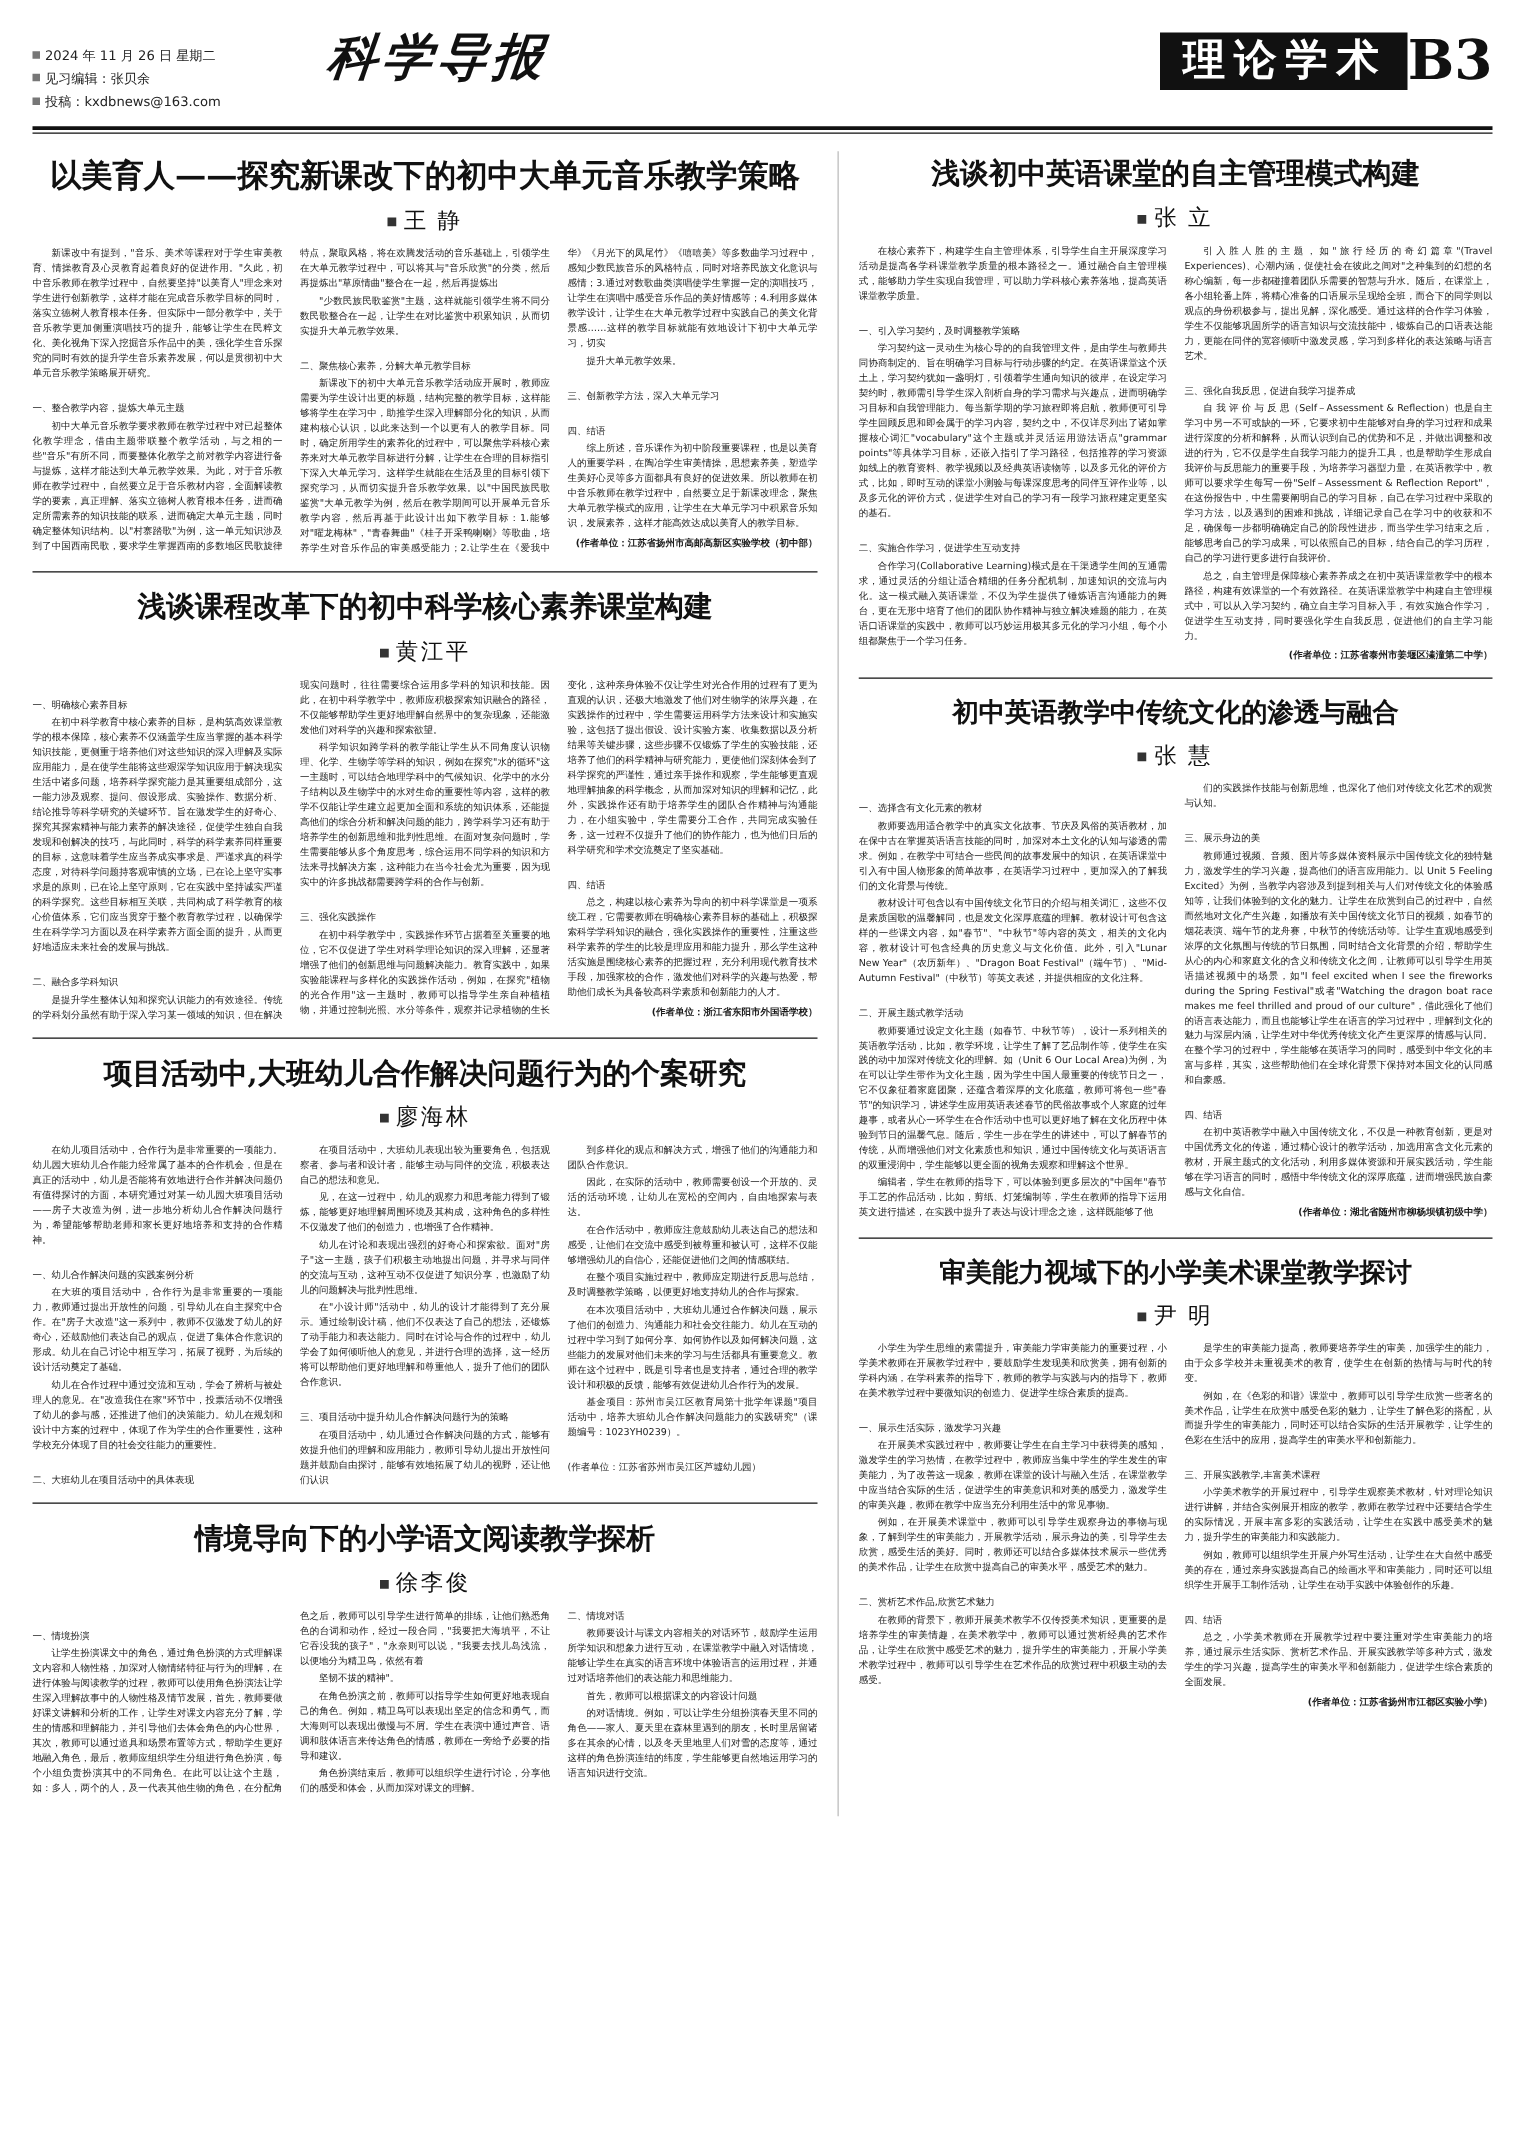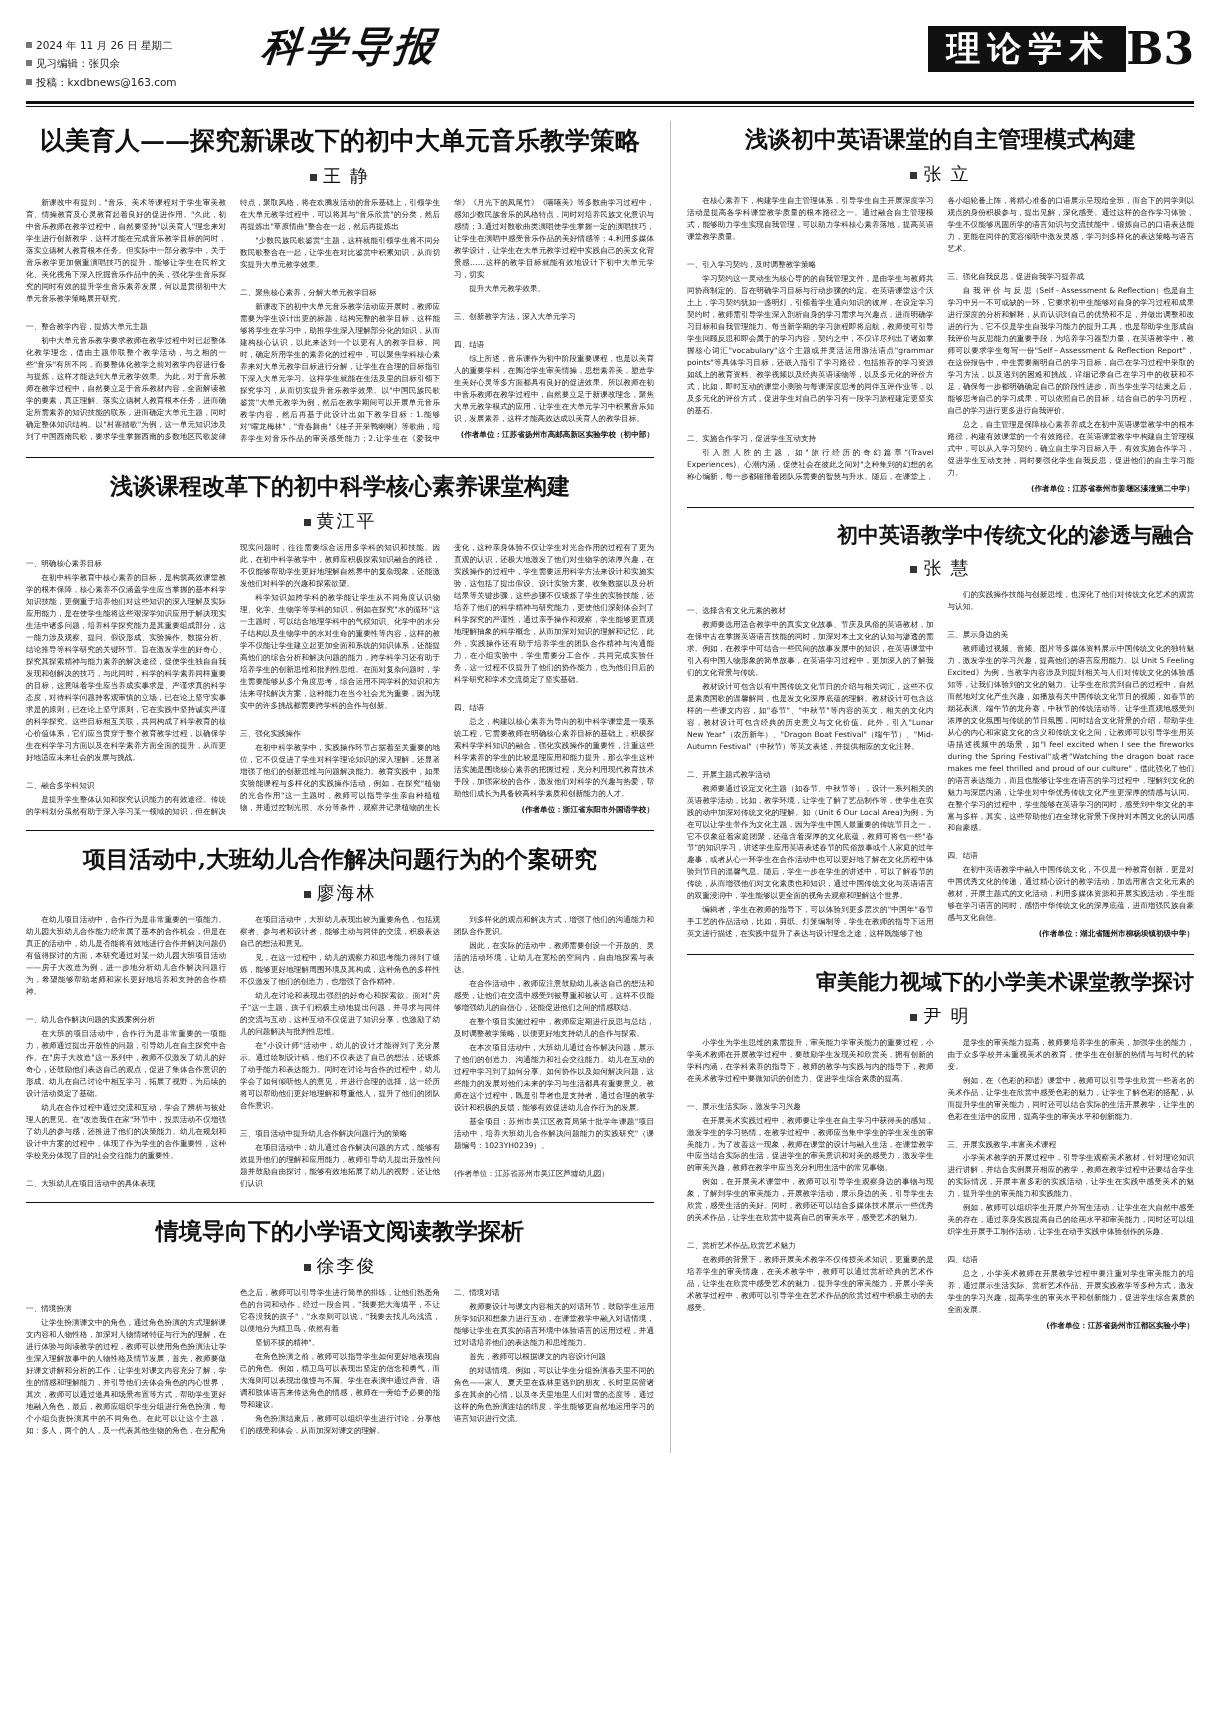--- a/index.html
+++ b/index.html
@@ -100,21 +100,21 @@
   .art-title{
     text-align:center;
     font-family:"DejaVu Serif","Liberation Serif",serif;
     font-weight:700;
     color:#111;
     line-height:1.25;
     margin:4px 0 8px 0;
   }
   .t-xl{font-size:25px;}
   .t-lg{font-size:23px;}
-  .t-md{font-size:21px;text-align:right;}
+  .t-md{font-size:21px;}
   .byline{
     text-align:center;
     font-size:18px;
     margin:2px 0 9px 0;
     letter-spacing:2px;
     font-family:Liberation Sans, sans-serif;
   }
   .byline .bsq{
     display:inline-block;width:7px;height:7px;background:#333;
     margin-right:6px;vertical-align:1px;
@@ -266,20 +266,21 @@
     <div class="col-right">
 
       <div class="article">
         <div class="art-title t-lg">浅谈初中英语课堂的自主管理模式构建</div>
         <div class="byline"><span class="bsq"></span><span>张 立</span></div>
         <div class="cols-2">
           <p>在核心素养下，构建学生自主管理体系，引导学生自主开展深度学习活动是提高各学科课堂教学质量的根本路径之一。通过融合自主管理模式，能够助力学生实现自我管理，可以助力学科核心素养落地，提高英语课堂教学质量。</p>
           <p class="sub nind">一、引入学习契约，及时调整教学策略</p>
           <p>学习契约这一灵动生为核心导的的自我管理文件，是由学生与教师共同协商制定的、旨在明确学习目标与行动步骤的约定。在英语课堂这个沃土上，学习契约犹如一盏明灯，引领着学生通向知识的彼岸，在设定学习契约时，教师需引导学生深入剖析自身的学习需求与兴趣点，进而明确学习目标和自我管理能力。每当新学期的学习旅程即将启航，教师便可引导学生回顾反思和即会属于的学习内容，契约之中，不仅详尽列出了诸如掌握核心词汇"vocabulary"这个主题或并灵活运用游法语点"grammar points"等具体学习目标，还嵌入指引了学习路径，包括推荐的学习资源如线上的教育资料、教学视频以及经典英语读物等，以及多元化的评价方式，比如，即时互动的课堂小测验与每课深度思考的同伴互评作业等，以及多元化的评价方式，促进学生对自己的学习有一段学习旅程建定更坚实的基石。</p>
           <p class="sub nind">二、实施合作学习，促进学生互动支持</p>
+          <p>合作学习(Collaborative Learning)模式是在干渠透学生间的互通需求，通过灵活的分组让适合精细的任务分配机制，加速知识的交流与内化。这一模式融入英语课堂，不仅为学生提供了锤炼语言沟通能力的舞台，更在无形中培育了他们的团队协作精神与独立解决难题的能力，在英语口语课堂的实践中，教师可以巧妙运用极其多元化的学习小组，每个小组都聚焦于一个学习任务。</p>
           <p>引入胜人胜的主题，如"旅行经历的奇幻篇章"(Travel Experiences)、心潮内涵，促使社会在彼此之间对"之种集到的幻想的名称心编新，每一步都碰撞着团队乐需要的智慧与升水。随后，在课堂上，各小组轮番上阵，将精心准备的口语展示呈现给全班，而合下的同学则以观点的身份积极参与，提出见解，深化感受。通过这样的合作学习体验，学生不仅能够巩固所学的语言知识与交流技能中，锻炼自己的口语表达能力，更能在同伴的宽容倾听中激发灵感，学习到多样化的表达策略与语言艺术。</p>
           <p class="sub nind">三、强化自我反思，促进自我学习提养成</p>
           <p>自 我 评 价 与 反 思（Self－Assessment &amp; Reflection）也是自主学习中另一不可或缺的一环，它要求初中生能够对自身的学习过程和成果进行深度的分析和解释，从而认识到自己的优势和不足，并做出调整和改进的行为，它不仅是学生自我学习能力的提升工具，也是帮助学生形成自我评价与反思能力的重要手段，为培养学习器型力量，在英语教学中，教师可以要求学生每写一份"Self－Assessment &amp; Reflection Report"，在这份报告中，中生需要阐明自己的学习目标，自己在学习过程中采取的学习方法，以及遇到的困难和挑战，详细记录自己在学习中的收获和不足，确保每一步都明确确定自己的阶段性进步，而当学生学习结束之后，能够思考自己的学习成果，可以依照自己的目标，结合自己的学习历程，自己的学习进行更多进行自我评价。</p>
           <p>总之，自主管理是保障核心素养养成之在初中英语课堂教学中的根本路径，构建有效课堂的一个有效路径。在英语课堂教学中构建自主管理模式中，可以从入学习契约，确立自主学习目标入手，有效实施合作学习，促进学生互动支持，同时要强化学生自我反思，促进他们的自主学习能力。</p>
           <p class="sig">(作者单位：江苏省泰州市姜堰区溱潼第二中学）</p>
         </div>
         <hr class="art-sep">
       </div>
 
       <div class="article">

